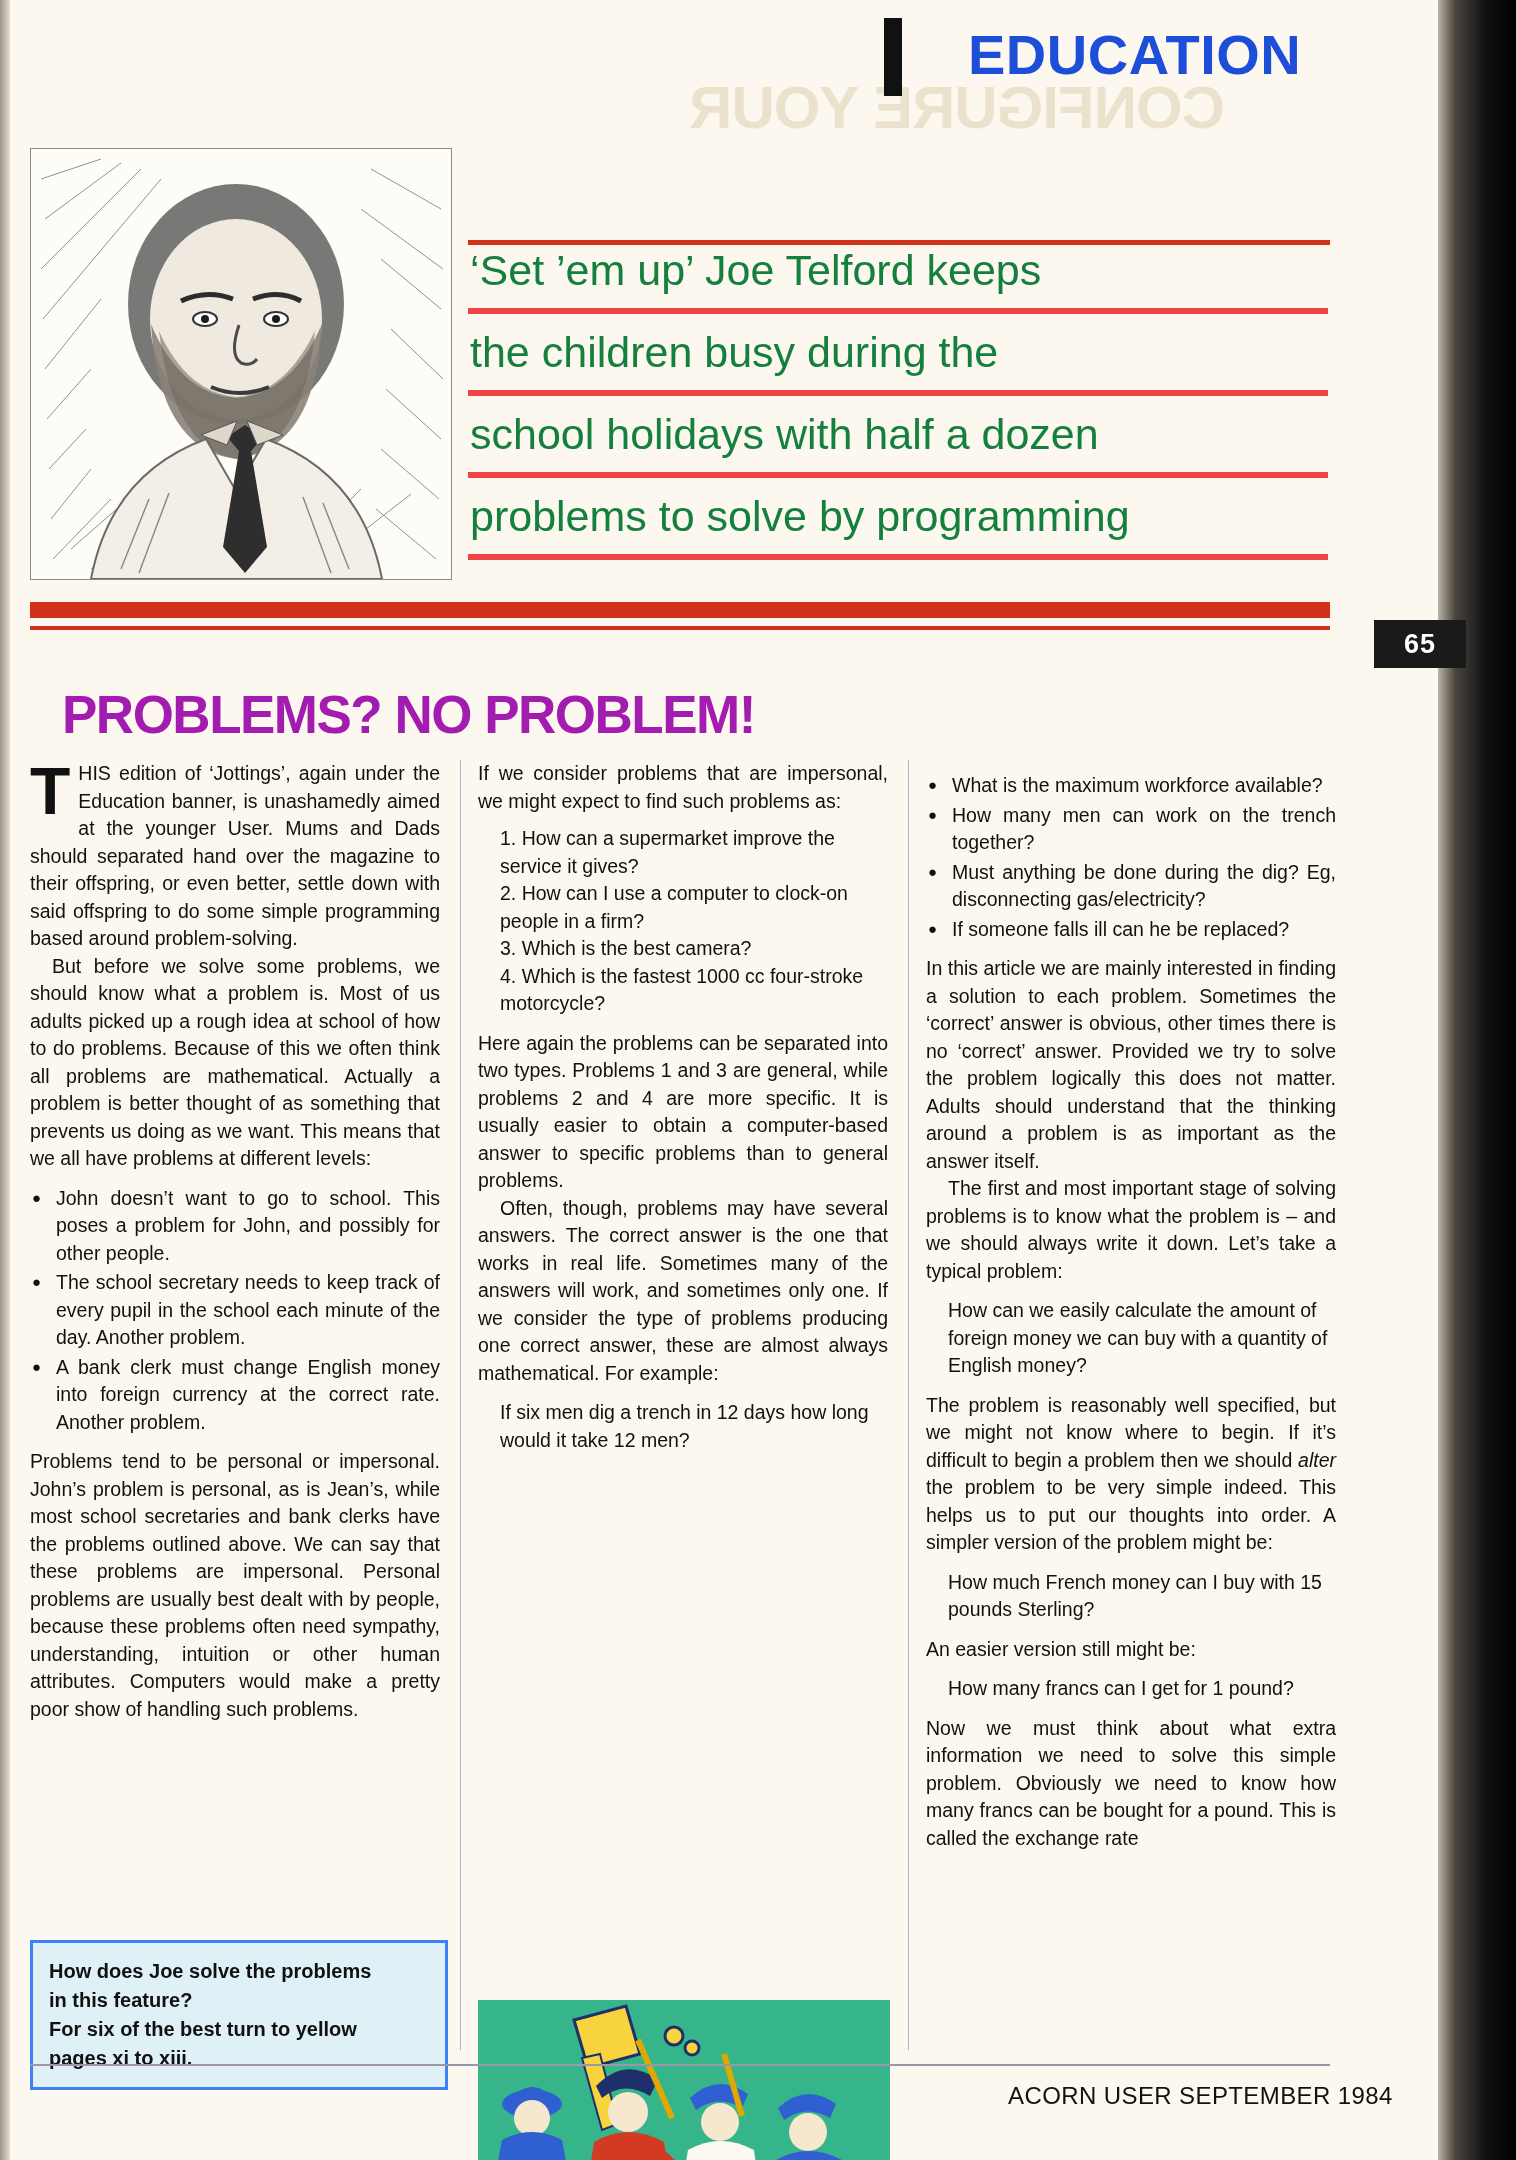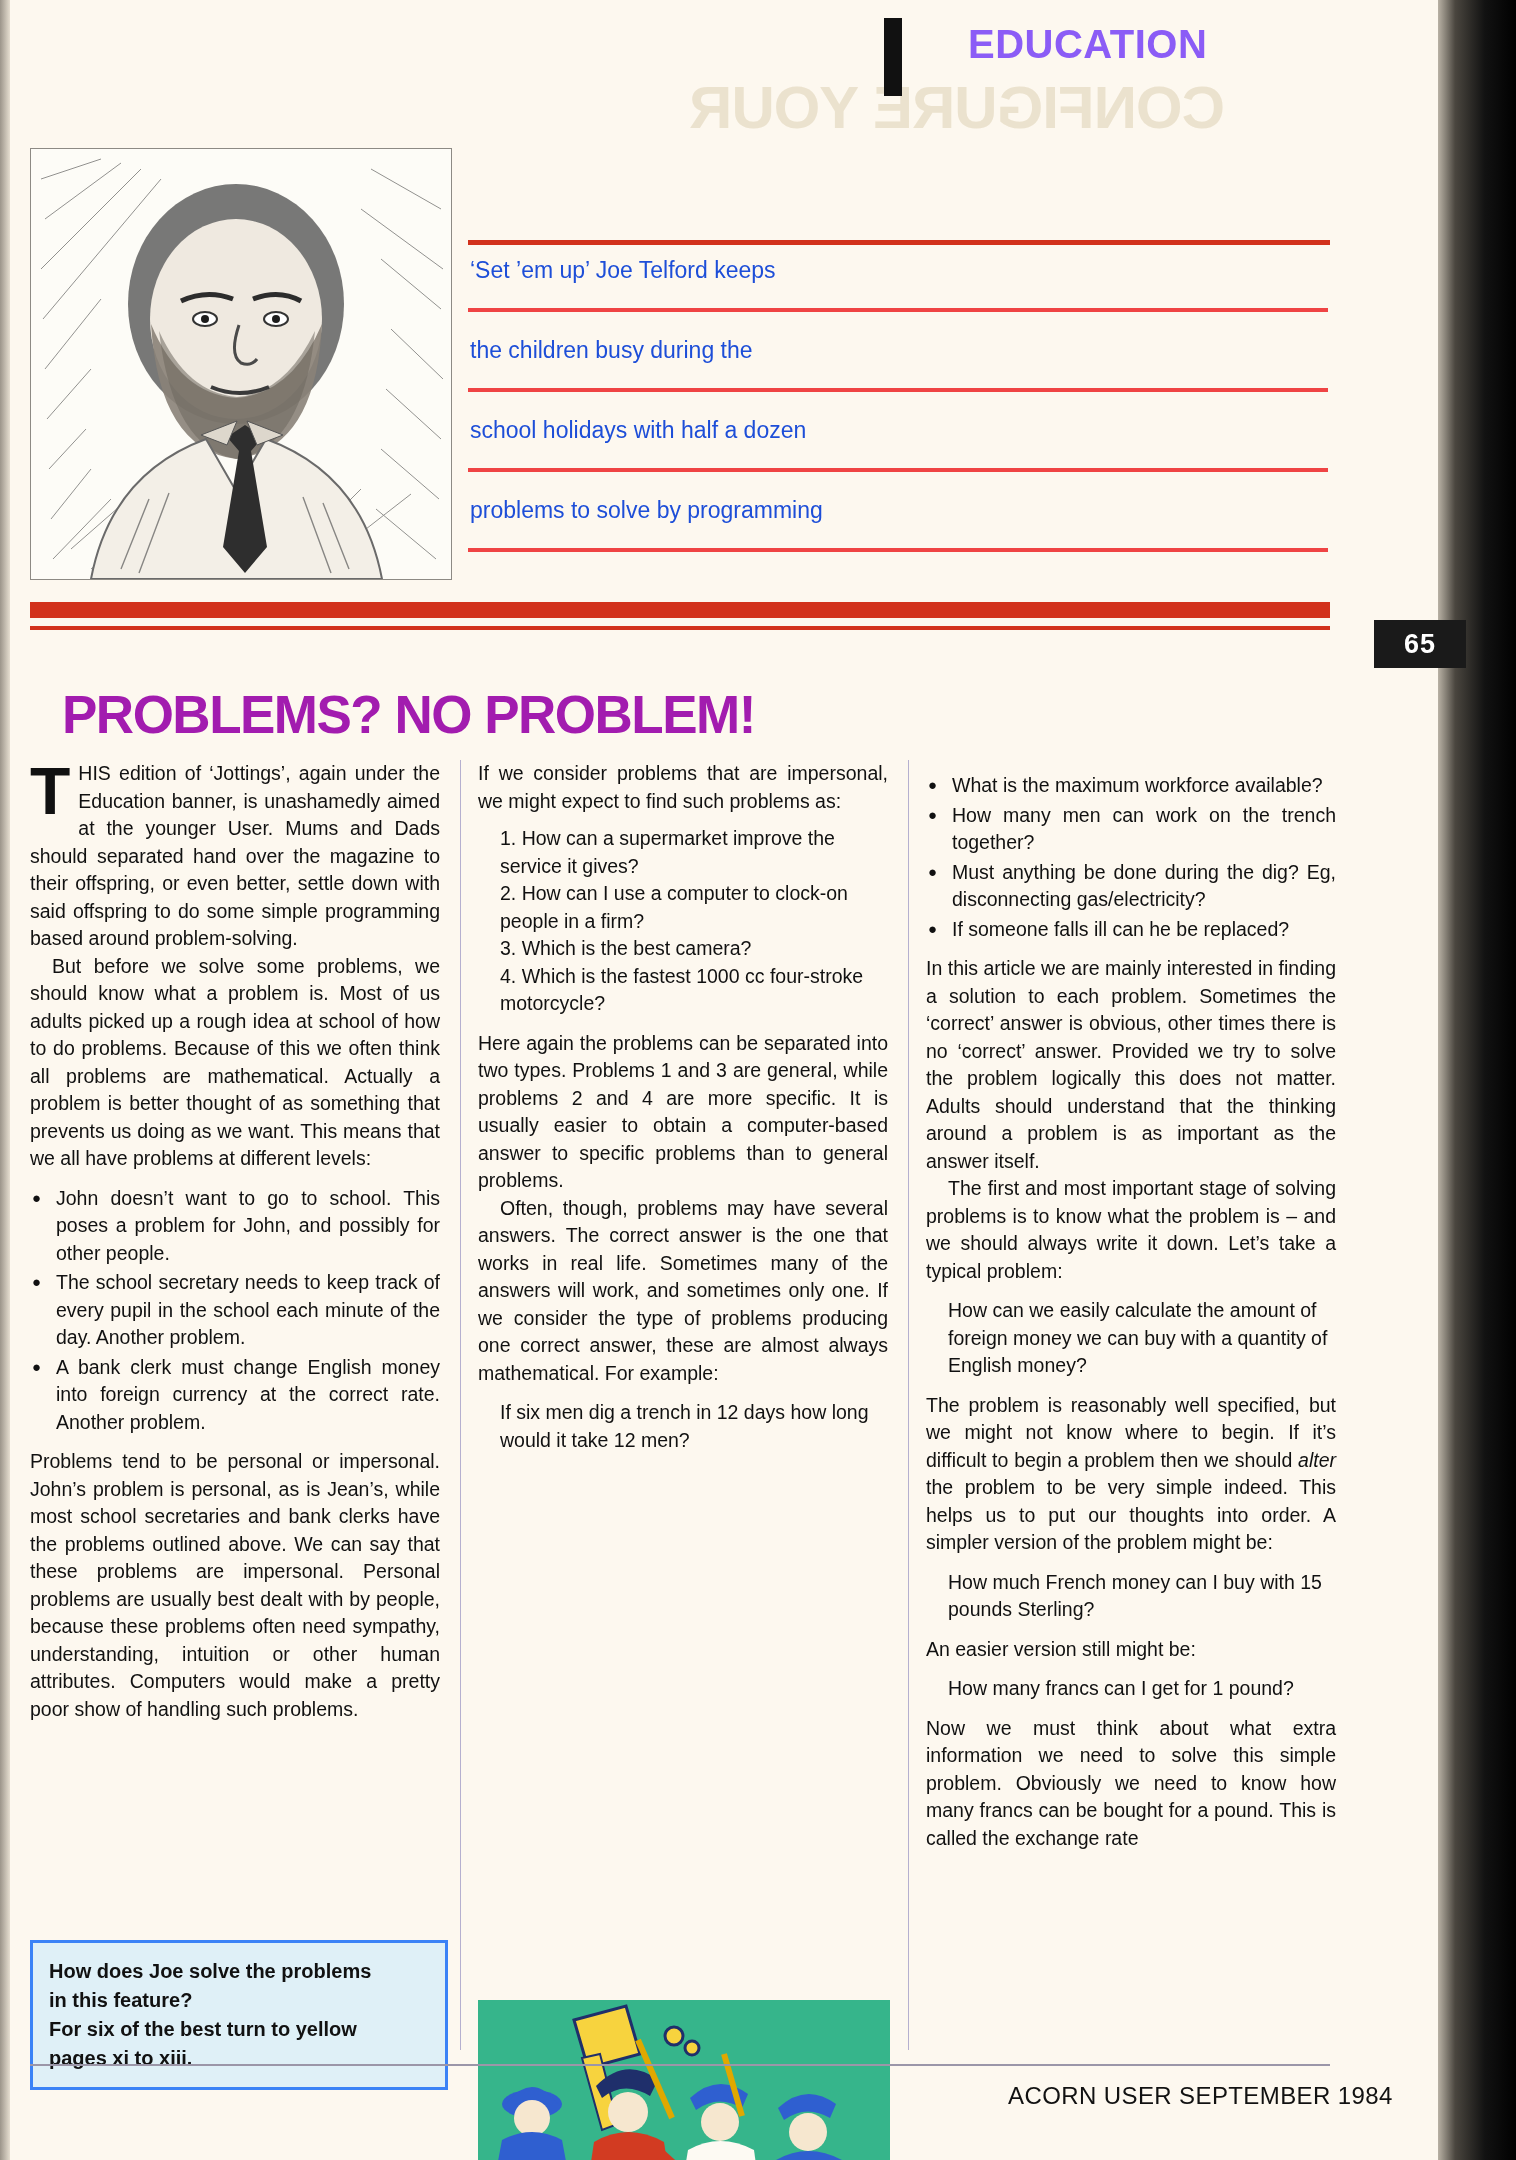--- a/index.html
+++ b/index.html
@@ -38,24 +38,24 @@
   }
   .edu-tick {
     position: absolute;
     left: 0; top: 0;
     width: 18px; height: 78px;
     background: #111;
   }
   .edu-title {
     position: absolute;
     left: 84px; top: 4px;
-    font-size: 40px;
+    font-size: 56px;
     font-weight: bold;
     letter-spacing: 0.5px;
-    color: #8b5cf6;
+    color: #1d4ed8;
   }
 
   
   .ghost {
     position: absolute;
     left: 690px; top: 80px;
     font-size: 60px;
     font-weight: bold;
     line-height: 0.92;
     color: #e9dfc9;
@@ -76,24 +76,24 @@
   }
   .portrait svg { display:block; }
 
   
   .standfirst {
     position: absolute;
     left: 468px; top: 232px;
     width: 860px;
   }
   .sf-line {
-    font-size: 23px;
+    font-size: 43px;
     line-height: 76px;
-    color: #1d4ed8;
-    border-bottom: 4px solid #ef4444;
+    color: #15803d;
+    border-bottom: 6px solid #ef4444;
     padding-left: 2px;
     white-space: nowrap;
   }
   .sf-top-rule {
     position: absolute;
     left: 468px; top: 240px;
     width: 862px; height: 5px;
     background: #d2321c;
   }
   .red-rule-thick {

